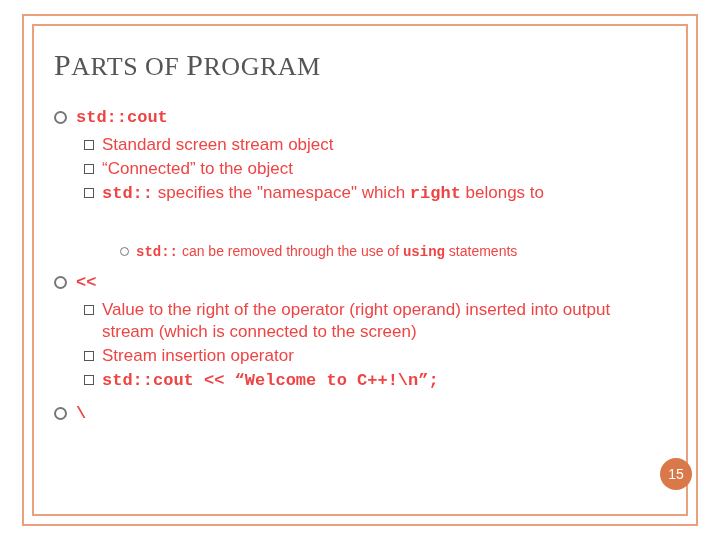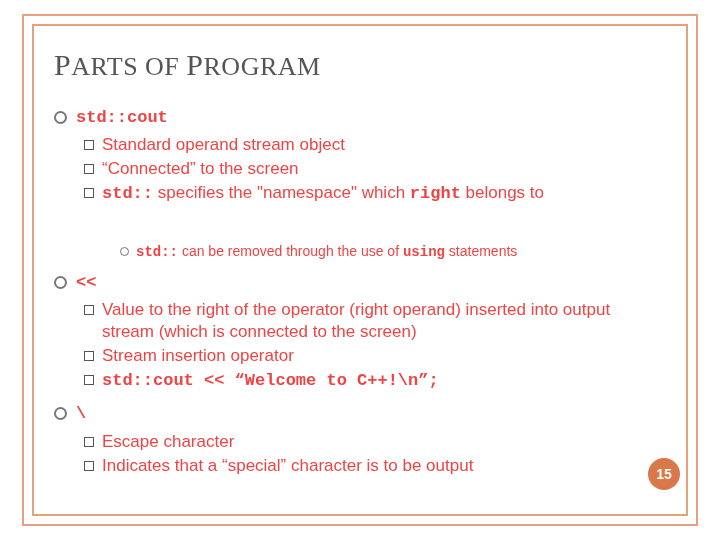--- a/index.html
+++ b/index.html
@@ -109,77 +109,73 @@
     top: 5px;
     width: 7px;
     height: 7px;
     border: 1.5px solid #777;
     border-radius: 50%;
     background: transparent;
   }
   .code { font-family: 'Courier New', Courier, monospace; font-weight: bold; }
   .page-num {
     position: absolute;
-    right: 40px;
+    right: 28px;
     bottom: 50px;
     width: 32px;
     height: 32px;
     background: #d97848;
     color: #fff;
     border-radius: 50%;
     display: flex;
     align-items: center;
     justify-content: center;
     font-size: 14px;
-    font-weight: bold;
+    font-weight: normal;
   }
 </style>
 </head>
 <body>
 
 <div class="slide">
   <div class="frame-outer"></div>
   <div class="frame-inner"></div>
 
   <div class="content">
     <div class="title">
       <span class="cap">P</span>ARTS OF <span class="cap">P</span>ROGRAM
     </div>
 
     <ul class="level1">
 
       <li>
         <span class="code">std::cout</span>
         <ul class="level2">
-          <li><span>Standard operand stream object</span></li>
-          <li><span>“Connected” to the screen</span></li>
+          <li><span>Standard screen stream object</span></li>
+          <li><span>“Connected” to the object</span></li>
           <li>
             <span><span class="code">std::</span> specifies the "namespace" which <span class="code">right</span> belongs to</span>
             <ul class="level3">
               <li><span><span class="code">std::</span> can be removed through the use of <span class="code">using</span> statements</span></li>
             </ul>
           </li>
         </ul>
       </li>
 
       <li>
         <span class="code">&lt;&lt;</span>
         <ul class="level2">
           <li><span>Value to the right of the operator (right operand) inserted into output stream (which is connected to the screen)</span></li>
           <li><span>Stream insertion operator</span></li>
           <li><span><span class="code">std::cout &lt;&lt; “Welcome to C++!\n”;</span></span></li>
         </ul>
       </li>
 
       <li>
         <span class="code">\</span>
-        <ul class="level2">
-          <li><span>Escape character</span></li>
-          <li><span>Indicates that a “special” character is to be output</span></li>
-        </ul>
       </li>
 
     </ul>
   </div>
 
   <div class="page-num">
     <span>15</span>
   </div>
 </div>
 

